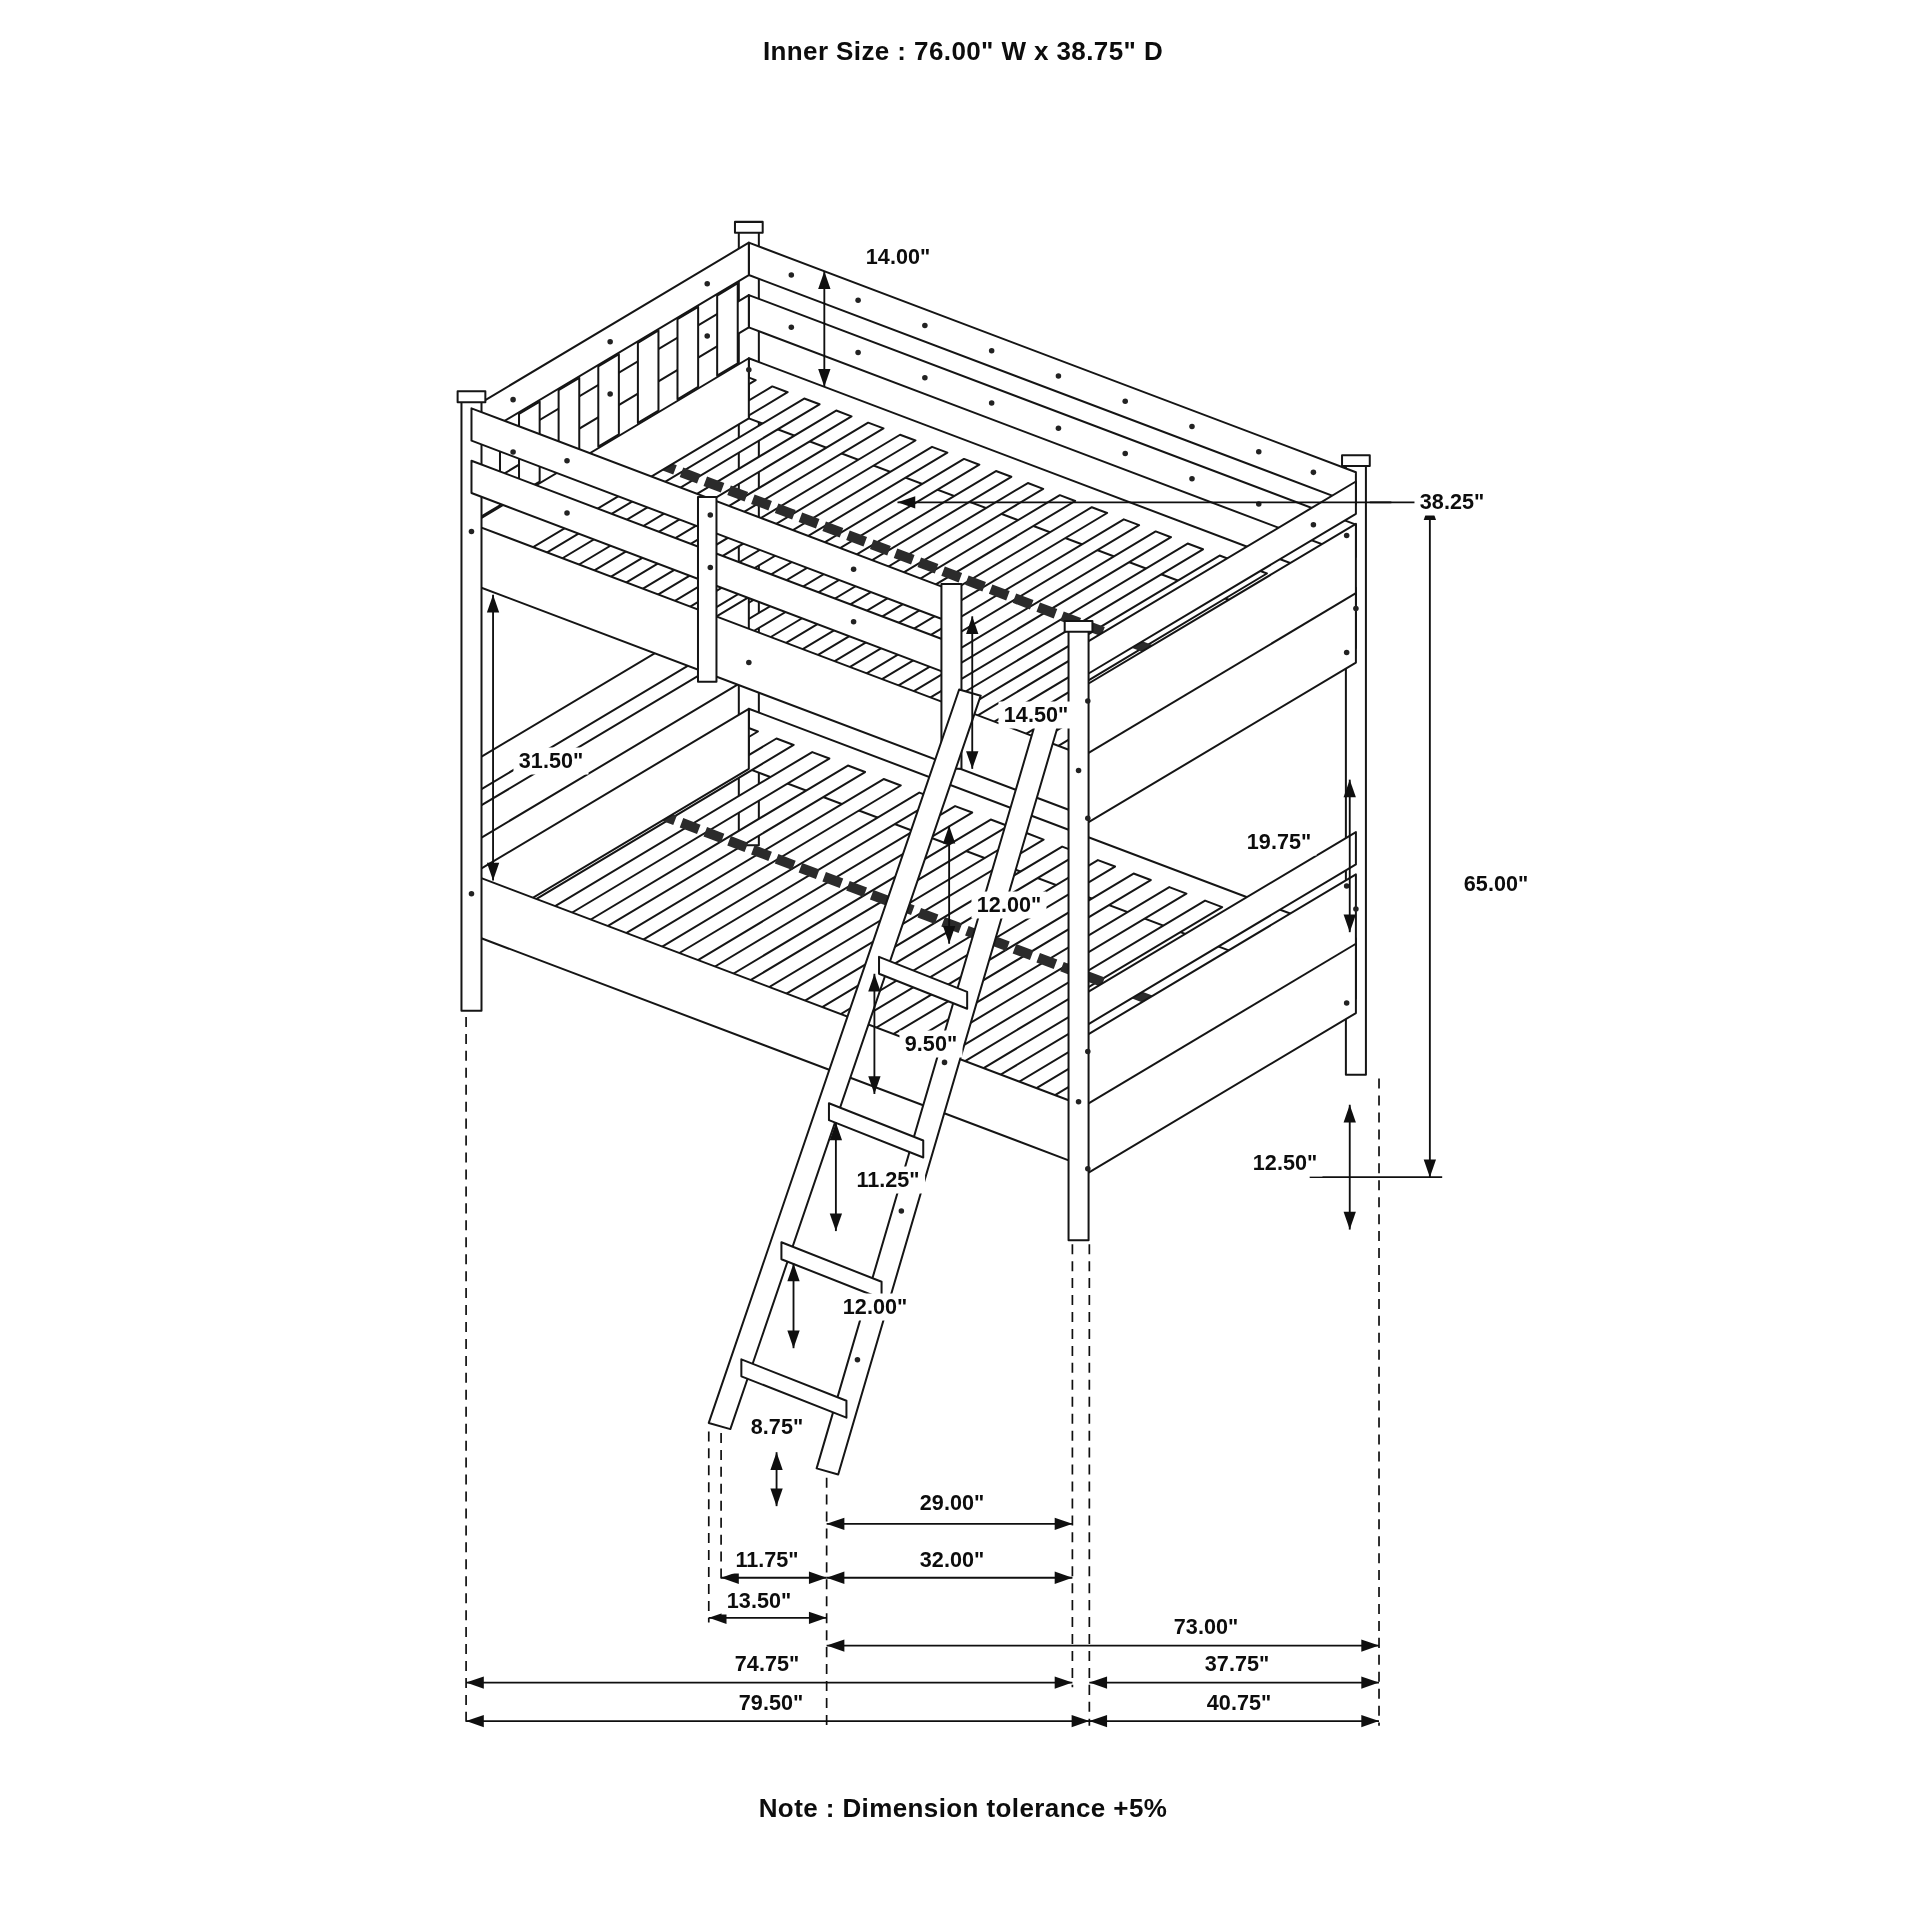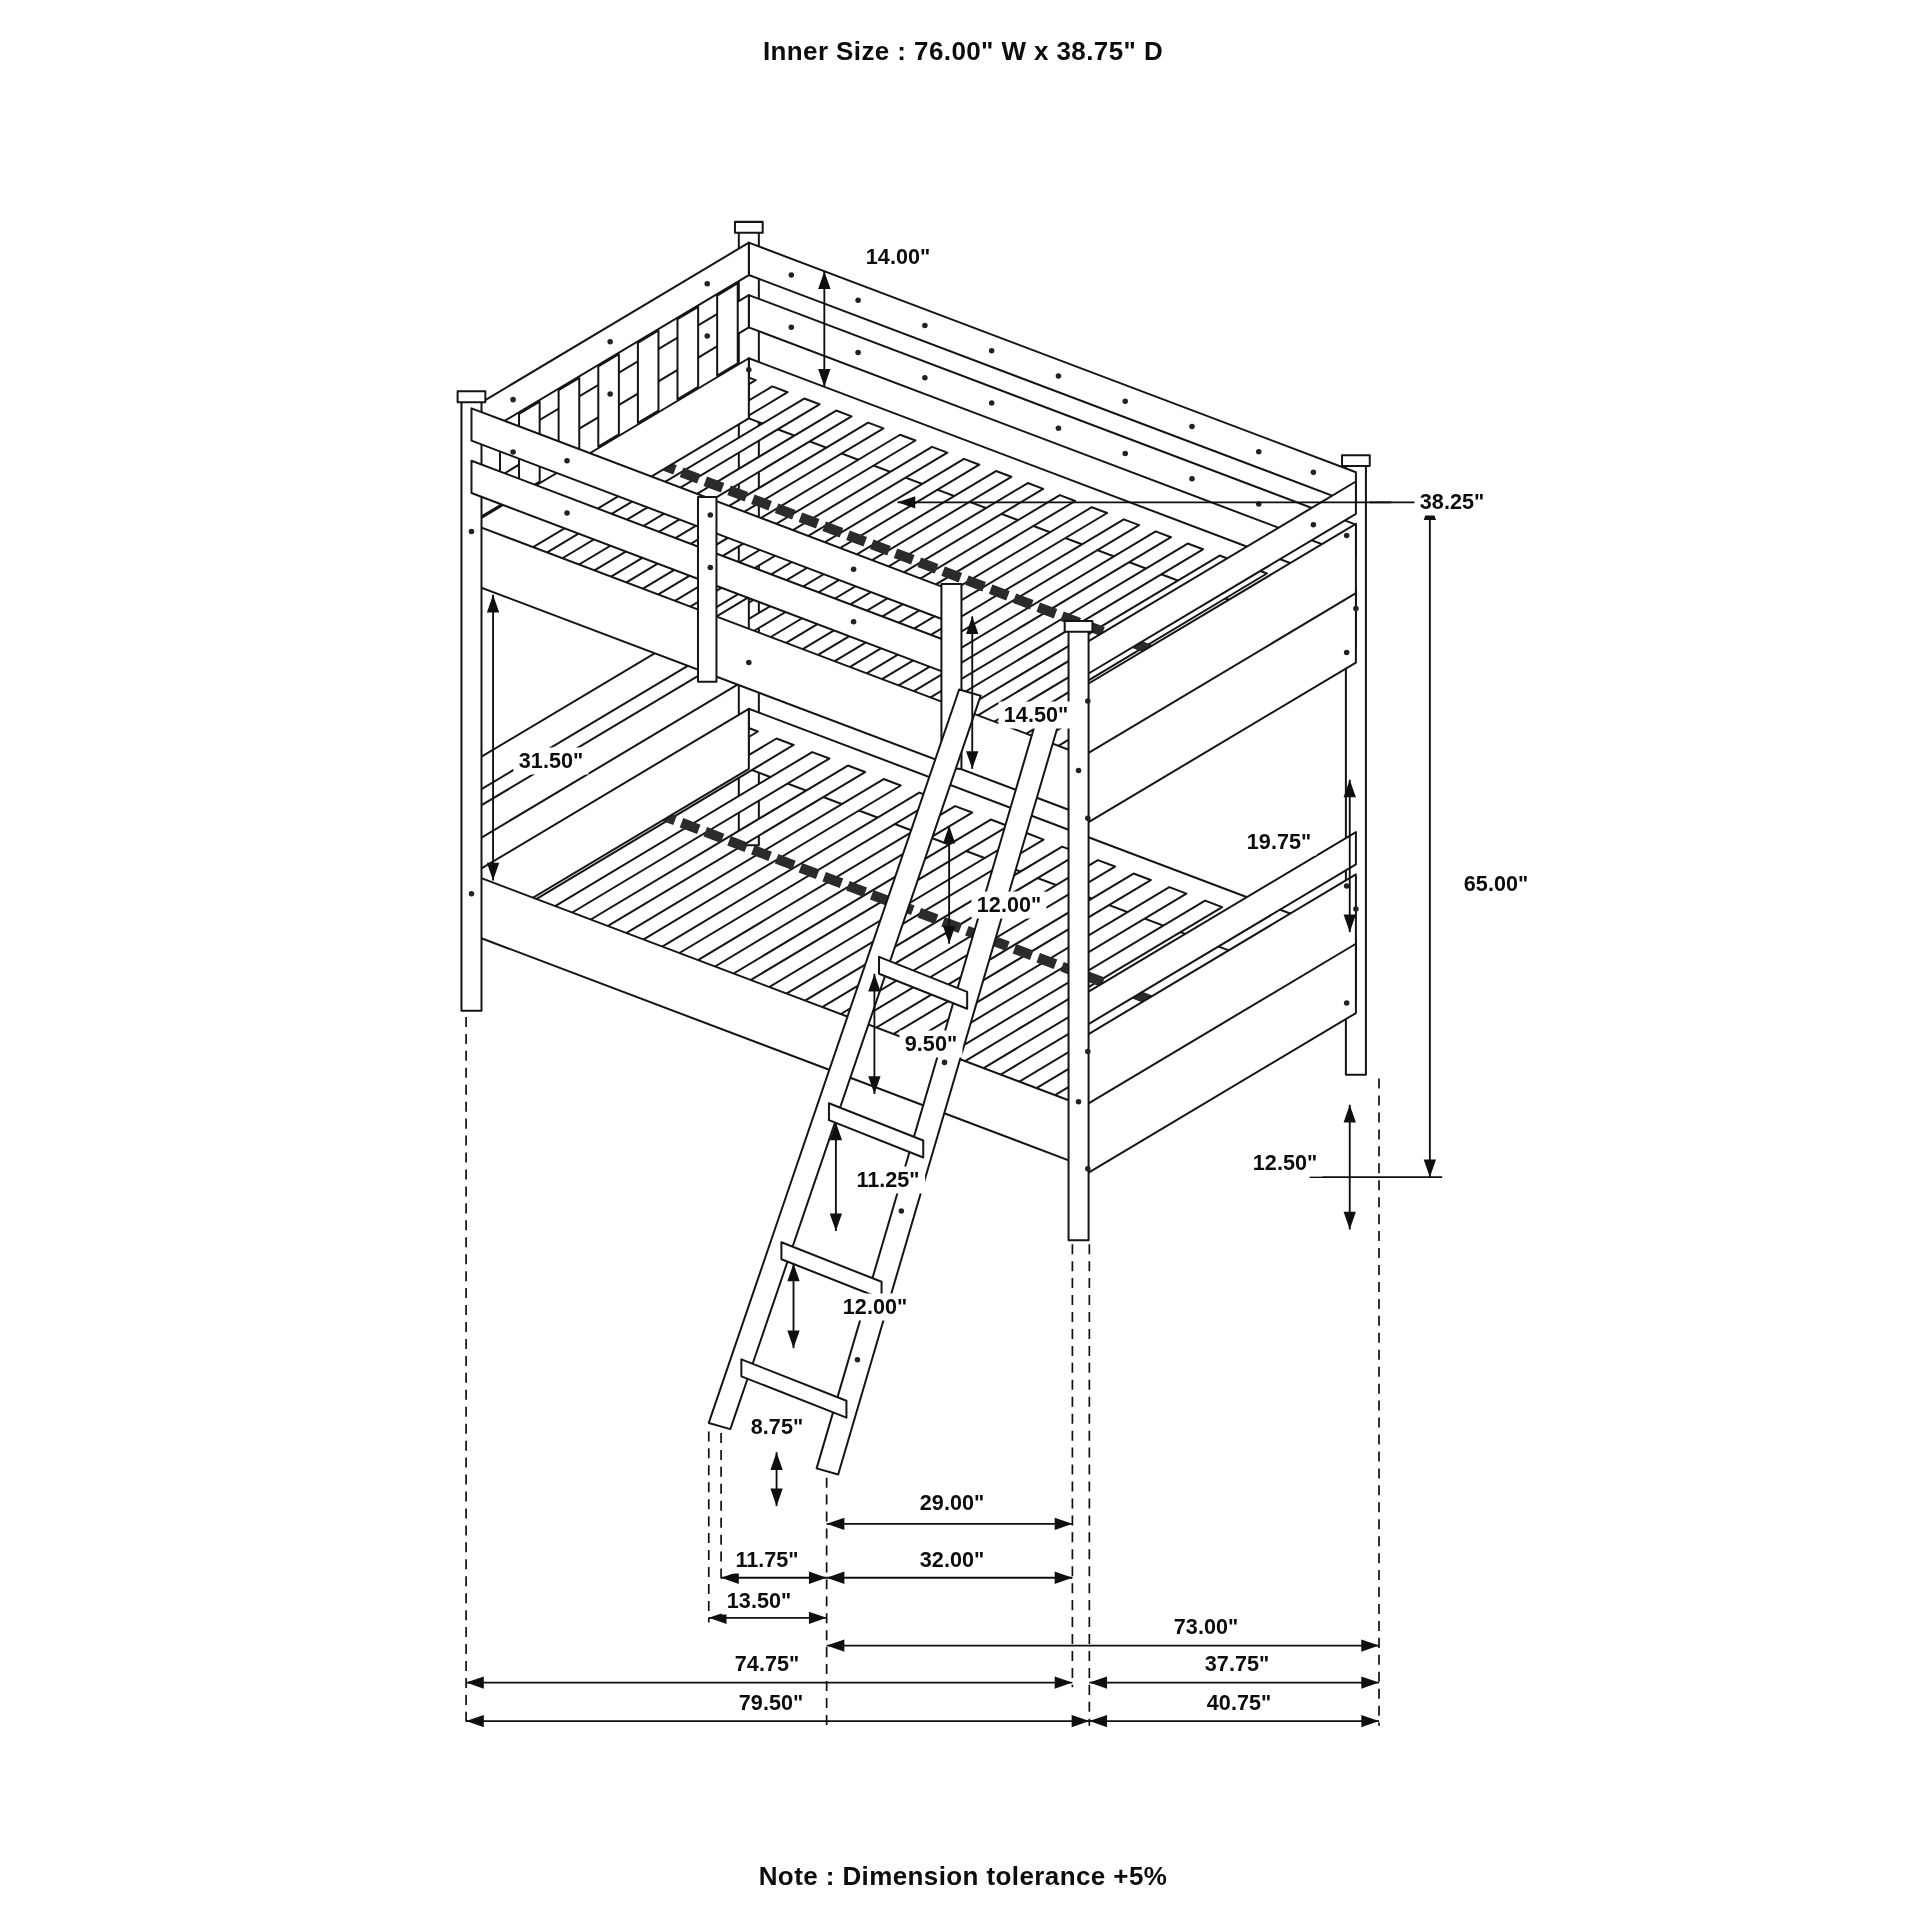--- a/index.html
+++ b/index.html
@@ -240,15 +240,15 @@
   <div class="lbl" style="left:952px;top:1503px">29.00"</div>
   <div class="lbl" style="left:767px;top:1560px">11.75"</div>
   <div class="lbl" style="left:952px;top:1560px">32.00"</div>
   <div class="lbl" style="left:759px;top:1601px">13.50"</div>
   <div class="lbl" style="left:1206px;top:1627px">73.00"</div>
   <div class="lbl" style="left:767px;top:1664px">74.75"</div>
   <div class="lbl" style="left:1237px;top:1664px">37.75"</div>
   <div class="lbl" style="left:771px;top:1703px">79.50"</div>
   <div class="lbl" style="left:1239px;top:1703px">40.75"</div>
 
-  <div class="lbl big" style="left:963px;top:1876px">Note : Dimension tolerance +5%</div>
+  <div class="lbl big" style="left:963px;top:1808px">Note : Dimension tolerance +5%</div>
 </div>
 
 
 </body></html>

